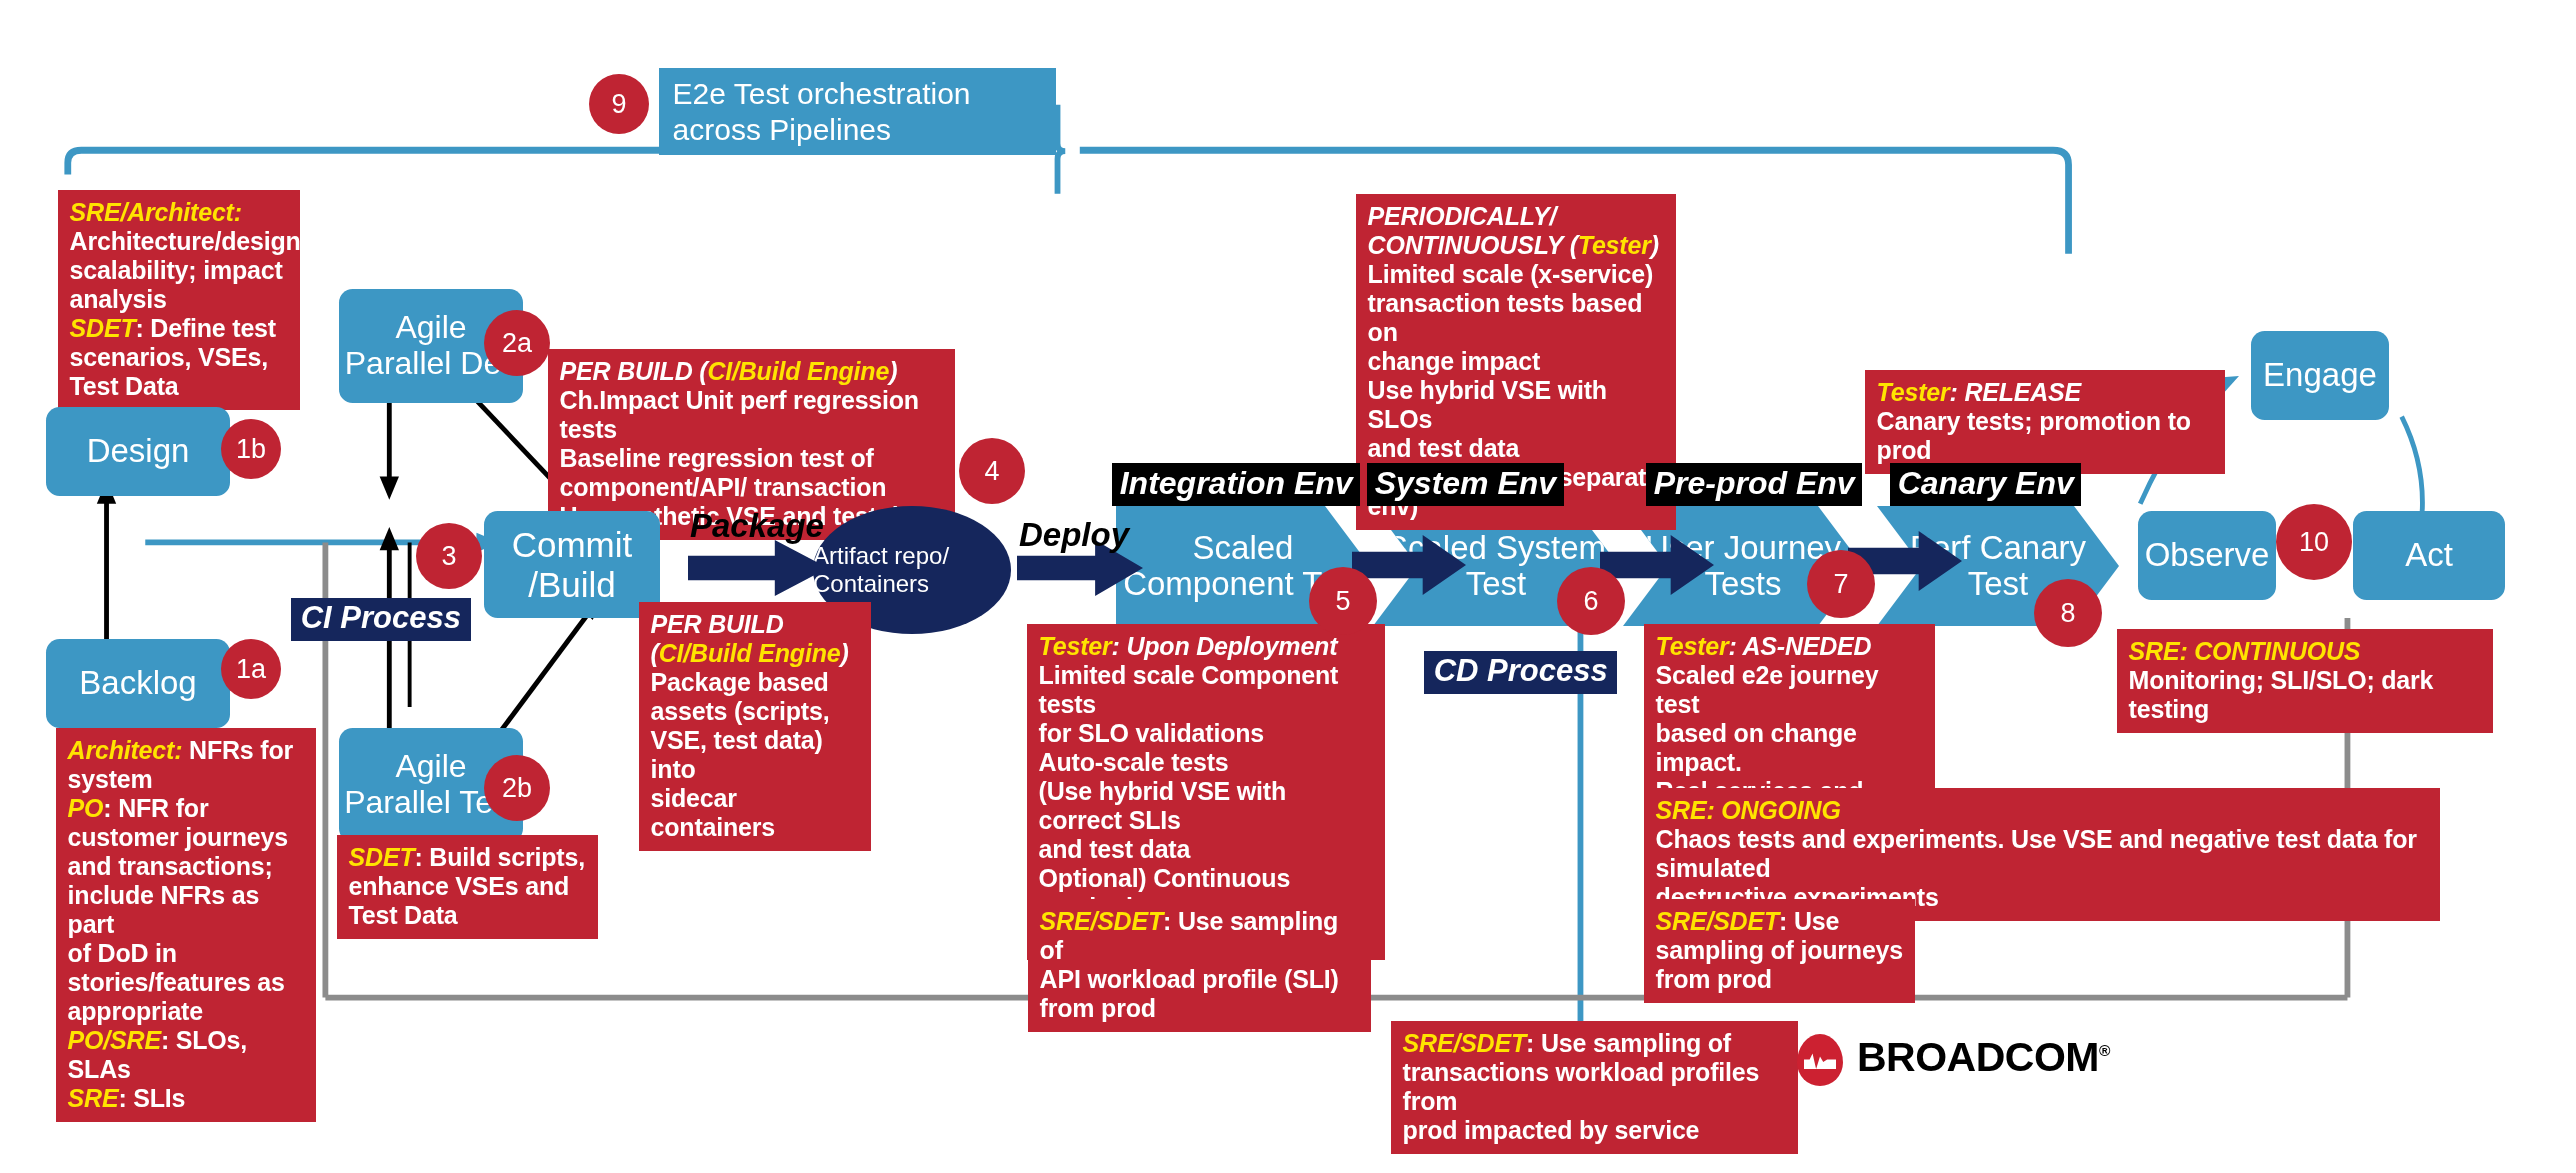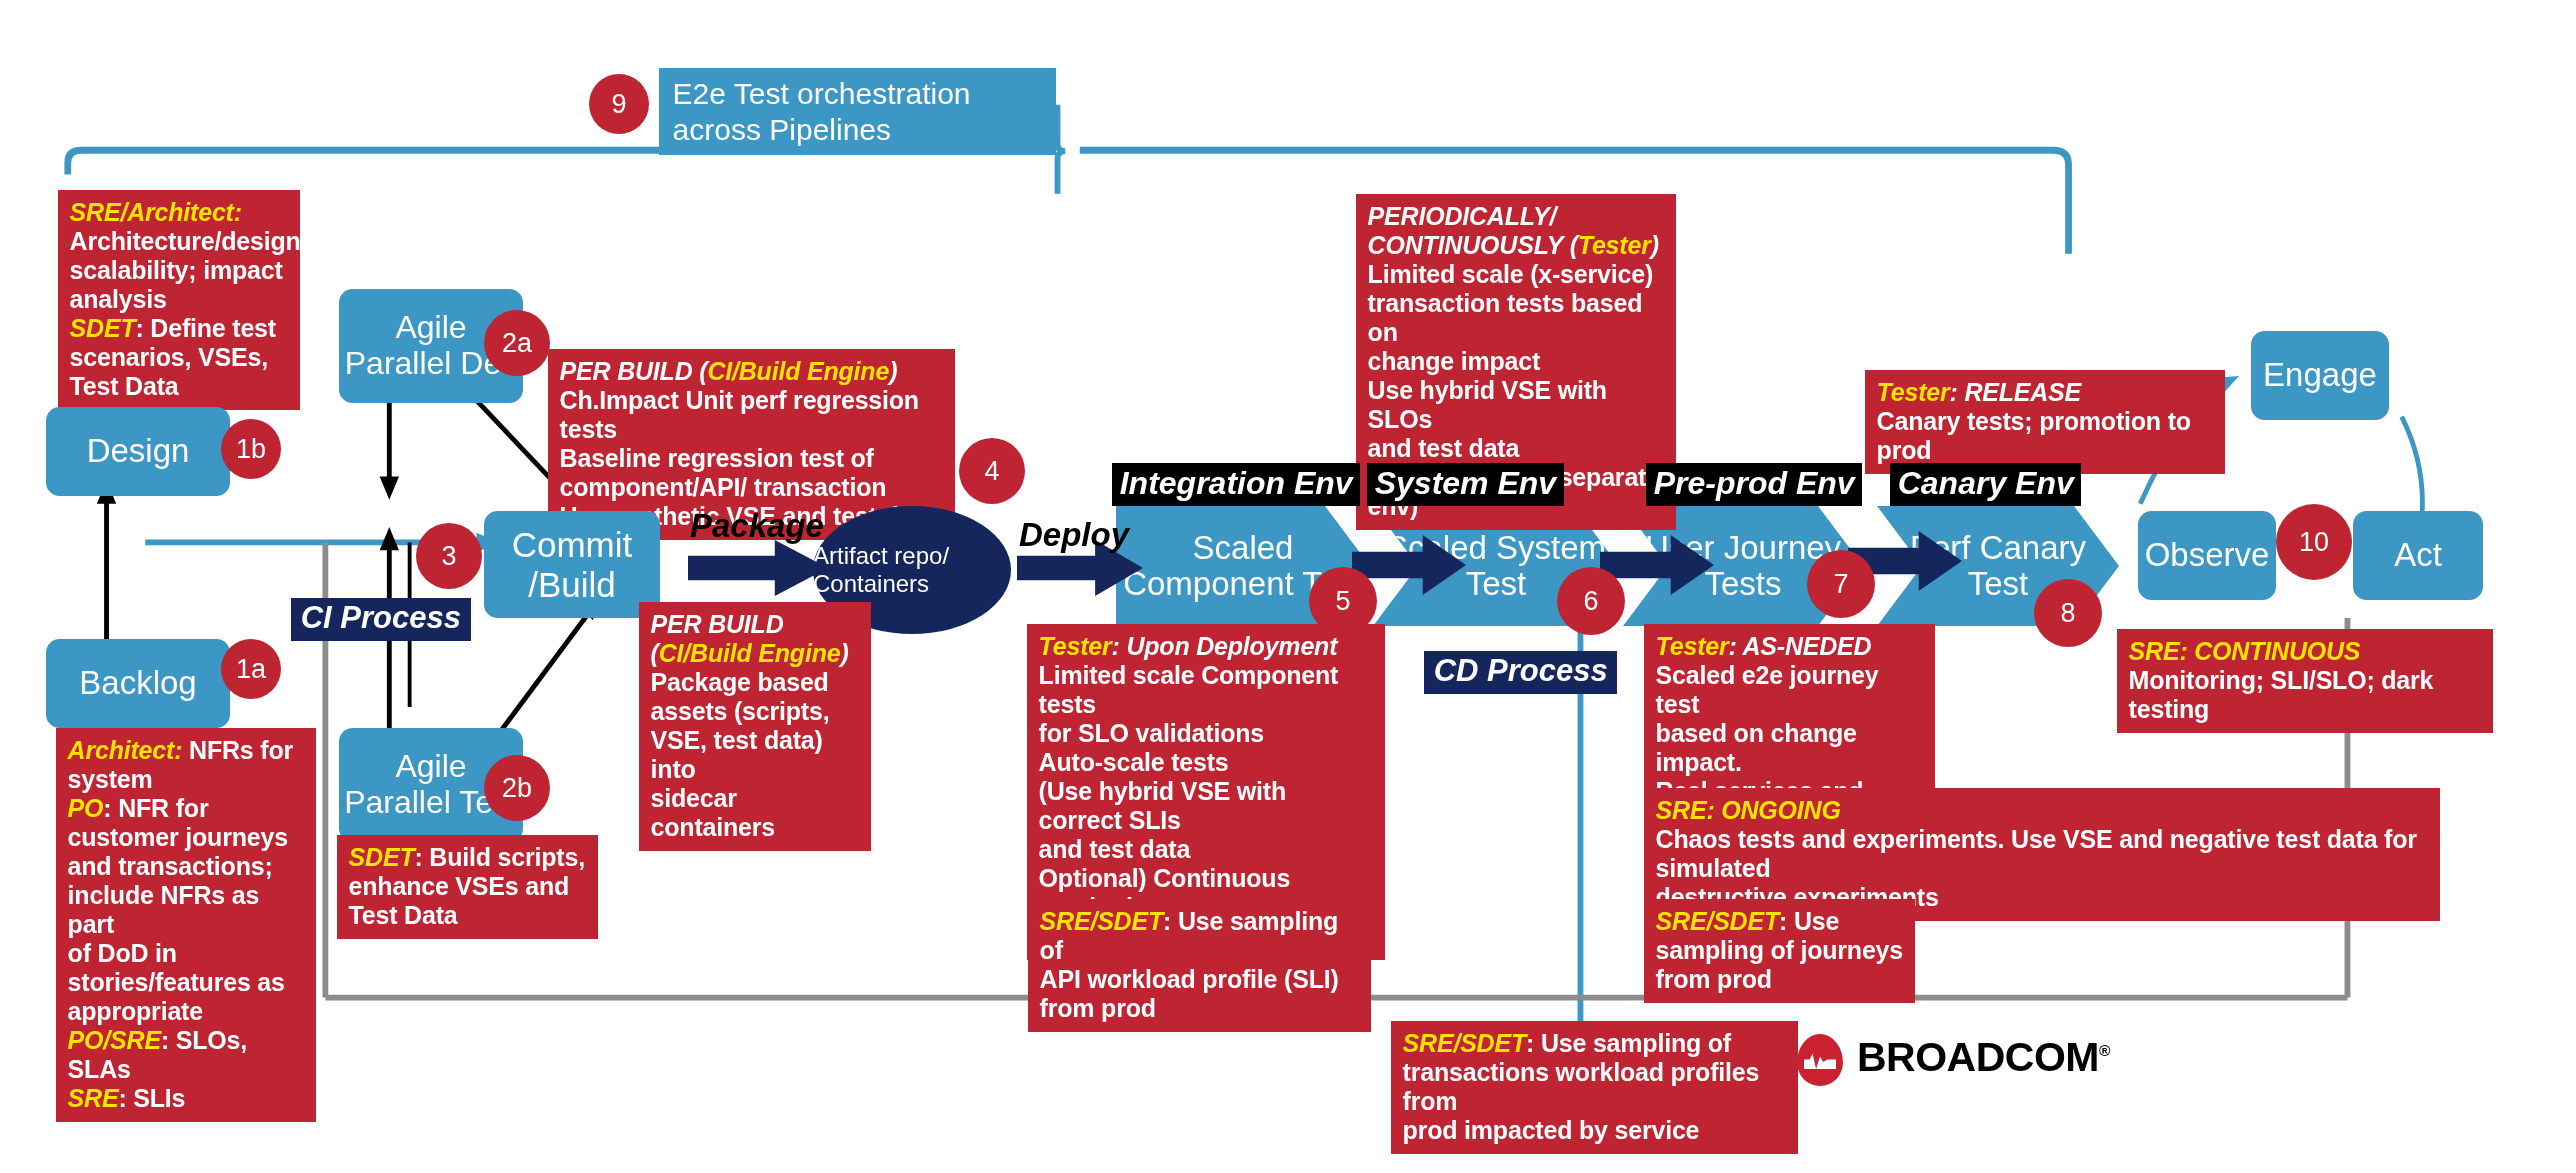--- a/index.html
+++ b/index.html
@@ -293,21 +293,21 @@
   <div class="proclbl" style="left:1424px;top:651px;">
     <span>CD Process</span>
   </div>
 
   <div class="bluebox" style="left:2138px;top:511px;width:138px;height:89px;">
     <span>Observe</span>
   </div>
   <div class="circ" style="left:2276px;top:504px;width:76px;height:76px;">
     <span>10</span>
   </div>
-  <div class="bluebox" style="left:2353px;top:511px;width:130px;height:89px;">
+  <div class="bluebox" style="left:2353px;top:511px;width:152px;height:89px;">
     <span>Act</span>
   </div>
   <div class="bluebox" style="left:2251px;top:331px;width:138px;height:89px;">
     <span>Engage</span>
   </div>
 
   <div class="note" style="left:1356px;top:194px;width:320px;">
     <span class="ln"><span class="roleW">PERIODICALLY/</span></span>
     <span class="ln"><span class="roleW">CONTINUOUSLY (</span><span class="role">Tester</span><span class="roleW">)</span></span>
     <span class="ln">Limited scale (x-service)</span>

